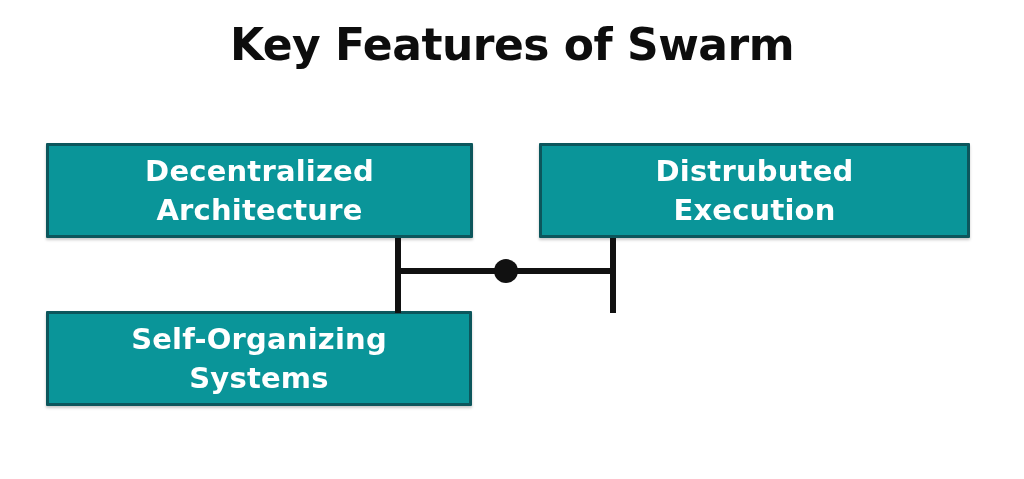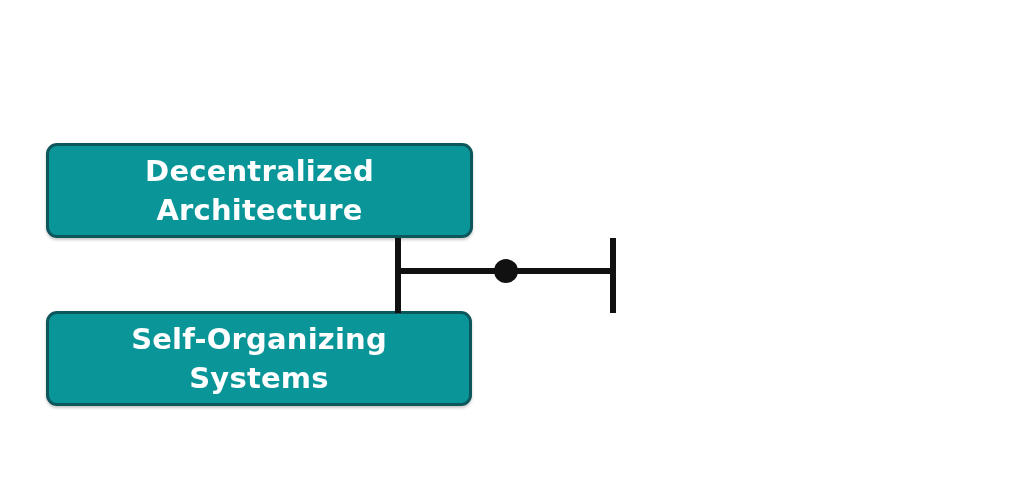--- a/index.html
+++ b/index.html
@@ -29,21 +29,21 @@
     font-size: 44px;
     font-weight: 800;
     letter-spacing: -0.5px;
     color: var(--title-color);
     line-height: 1.1;
   }
   .node {
     position: absolute;
     background: var(--box-fill);
     border: 3px solid var(--box-border);
-    border-radius: 11px;
+    border-radius: 1px;
     box-shadow: 0 2px 3px rgba(0,0,0,0.22);
     display: flex;
     align-items: center;
     justify-content: center;
   }
   .node-label {
     color: var(--box-text);
     font-weight: 800;
     font-size: 29px;
     line-height: 1.32;
@@ -67,26 +67,31 @@
     height: 24px;
     border-radius: 50%;
     background: var(--connector);
   }
 </style>
 </head>
 <body>
 
 <div class="canvas">
 
+  <h1 class="title">Key Features of Swarm</h1>
 
   <div class="node node-tl">
     <span class="node-label">Decentralized
 Architecture</span>
   </div>
 
+  <div class="node node-tr">
+    <span class="node-label">Distrubuted
+Execution</span>
+  </div>
 
   <div class="node node-bl">
     <span class="node-label">Self-Organizing
 Systems</span>
   </div>
 
 
   <div class="connector conn-v-left"></div>
 
   <div class="connector conn-v-right"></div>

